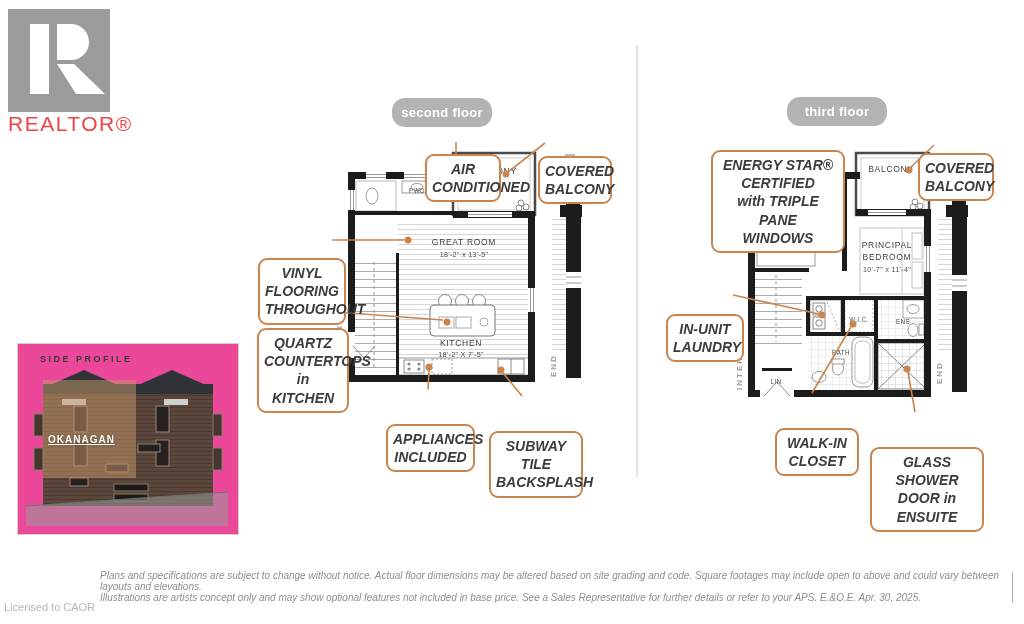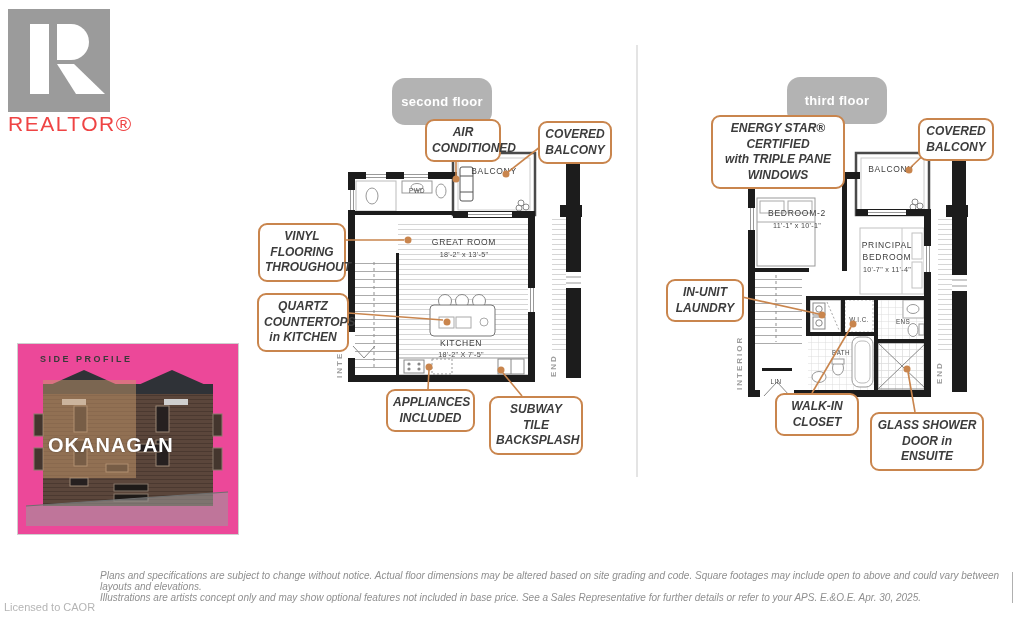--- a/index.html
+++ b/index.html
@@ -1,32 +1,32 @@
 <!DOCTYPE html>
 <html><head>
 <meta charset="utf-8">
 <style>
   html,body{margin:0;padding:0;background:#fff;}
   .canvas{position:relative;width:1024px;height:624px;background:#fff;overflow:hidden;
           font-family:"Liberation Sans",sans-serif;}
   .svg-layer{position:absolute;left:0;top:0;z-index:1;}
   .pill{position:absolute;z-index:4;background:#b3b3b3;color:#fff;font-weight:bold;
-        font-size:13px;text-align:center;border-radius:13px;padding:16px 0;letter-spacing:.3px;}
+        font-size:13px;text-align:center;border-radius:13px;padding:7px 0;letter-spacing:.3px;margin-top:20px;}
   .callout{position:absolute;z-index:4;border:2px solid #c9854d;border-radius:9px;background:#fff;
-           color:#3c3c3c;font-weight:bold;font-style:italic;font-size:12px;line-height:1.3;
-           text-align:center;white-space:pre-line;padding:4px 5px;}
+           color:#3c3c3c;font-weight:bold;font-style:italic;font-size:14px;line-height:1.3;
+           text-align:center;white-space:pre-line;padding:4px 5px;margin-top:35px;}
   .logo-box{position:absolute;left:8px;top:9px;z-index:4;}
   .logo-word{position:absolute;left:8px;top:112px;z-index:4;color:#ef4444;font-size:21px;
              letter-spacing:1.5px;}
   .side-profile{position:absolute;left:17px;top:343px;width:220px;height:190px;z-index:4;
                 border:1px solid #cfcfcf;background:#ec4899;}
   .side-title{position:absolute;left:22px;top:10px;font-size:9px;font-weight:bold;
               letter-spacing:2.5px;color:#3a3a3a;}
-  .okanagan{position:absolute;left:30px;top:90px;color:#fff;font-weight:bold;font-size:20px;
-            letter-spacing:1px;z-index:2;text-shadow:0 0 2px rgba(0,0,0,.4);}
+  .okanagan{position:absolute;left:30px;top:90px;color:#fff;font-weight:bold;font-size:10px;
+            letter-spacing:1px;z-index:2;text-shadow:0 0 2px rgba(0,0,0,.4);text-decoration:underline;}
   .disclaimer{position:absolute;left:100px;top:570px;width:905px;z-index:4;text-align:left;
               color:#8f8f8f;font-size:10px;line-height:11.2px;font-style:italic;}
   .v-rule{position:absolute;left:1012px;top:572px;width:1px;height:31px;background:#b0b0b0;z-index:4;}
   .licensed{position:absolute;left:4px;top:601px;z-index:4;color:#b5b5b5;font-size:11px;}
   
   .room{font:8.5px "Liberation Sans",sans-serif;fill:#3d3d3d;letter-spacing:.7px;}
   .dims{font:7.2px "Liberation Sans",sans-serif;fill:#4a4a4a;letter-spacing:.3px;}
   .tiny{font:6.3px "Liberation Sans",sans-serif;fill:#4a4a4a;letter-spacing:.4px;}
   .sideword{font:bold 8px "Liberation Sans",sans-serif;fill:#9c9c9c;letter-spacing:2px;}
 </style>

